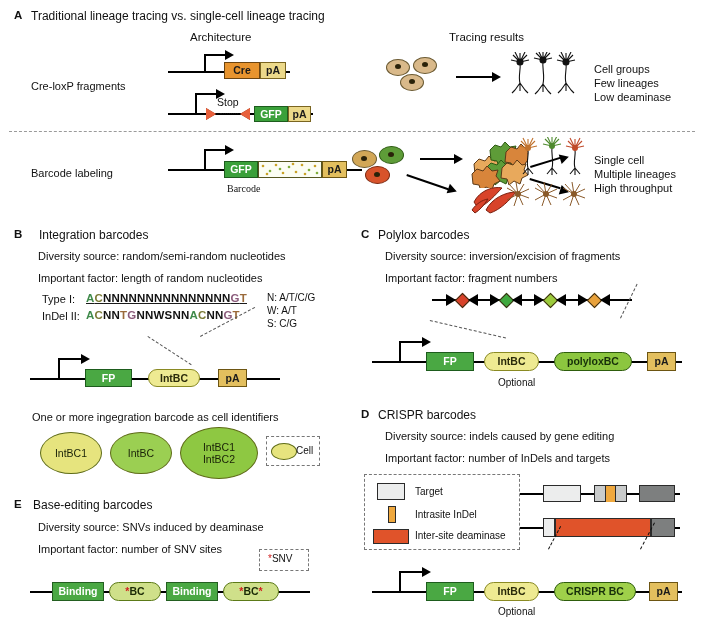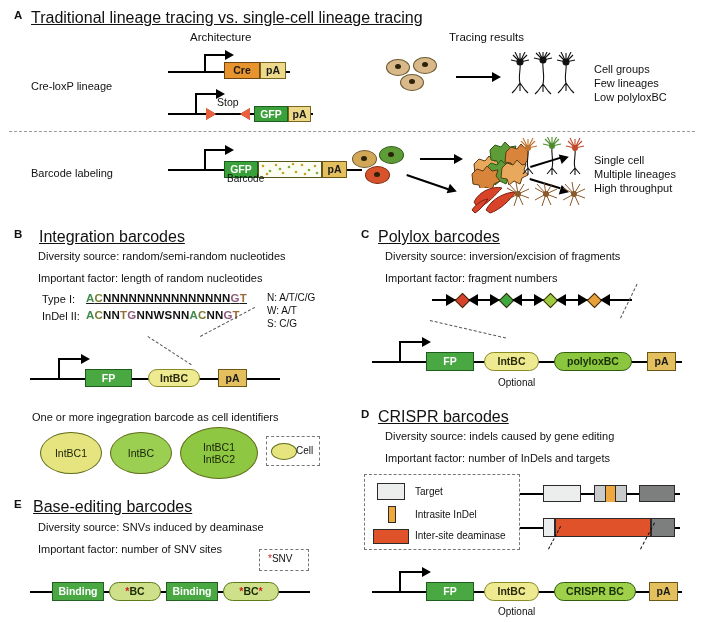--- a/index.html
+++ b/index.html
@@ -1,21 +1,21 @@
 <!DOCTYPE html>
 <html><head>
 <meta charset="utf-8">
 <style>
   html,body{margin:0;padding:0;background:#ffffff;}
   body{width:704px;height:622px;position:relative;
        font-family:"Liberation Sans","DejaVu Sans",sans-serif;
        color:#1a1a1a;overflow:hidden;-webkit-font-smoothing:antialiased;}
   .abs{position:absolute;}
   .panel-letter{font-size:11.5px;font-weight:600;color:#111;}
-  .panel-title{font-size:16px;color:#111;text-decoration:underline;}
+  .panel-title{font-size:12px;color:#111;}
   .body-line{font-size:11px;color:#111;white-space:nowrap;}
   .small-lbl{font-size:11px;color:#111;white-space:nowrap;}
   .tiny-lbl{font-size:10px;color:#111;white-space:nowrap;}
   .hdr{font-size:11.5px;color:#111;white-space:nowrap;}
 
   
   .dna-line{background:#000;height:1.6px;}
   
   .gbox{box-sizing:border-box;border:1.3px solid #3a3a1a;
         display:flex;align-items:center;justify-content:center;
@@ -91,21 +91,21 @@
 </style>
 </head>
 <body>
 
 <div class="abs panel-letter" style="left:14px;top:9px;">A</div>
 <div class="abs panel-title" style="left:31px;top:9px;">Traditional lineage tracing vs. single-cell lineage tracing</div>
 
 <div class="abs hdr" style="left:190px;top:31px;">Architecture</div>
 <div class="abs hdr" style="left:449px;top:31px;">Tracing results</div>
 
-<div class="abs small-lbl" style="left:31px;top:80px;">Cre-loxP lineage</div>
+<div class="abs small-lbl" style="left:31px;top:80px;">Cre-loxP fragments</div>
 
 <div class="abs" style="left:168px;top:46px;width:122px;height:32px;">
   <div class="abs dna-line" style="left:0px;top:25px;width:122px;"></div>
   <div class="abs prom-v" style="left:36px;top:8px;height:18px;"></div>
   <div class="abs prom-h" style="left:36px;top:8px;width:22px;"></div>
   <div class="abs prom-head" style="left:57px;top:3.5px;"></div>
   <div class="abs gbox cre" style="left:56px;top:16px;width:36px;height:17px;">Cre</div>
   <div class="abs gbox pa" style="left:92px;top:16px;width:26px;height:17px;">pA</div>
 </div>
 
@@ -156,21 +156,21 @@
         <path d="M0,1 C1,8 -2,14 0,21"></path>
         <path d="M0,21 L-5,28 M0,21 L5,28 M0,21 L0,29 M-5,28 L-8,31 M5,28 L8,31"></path>
         <circle cx="0" cy="0" r="3" fill="#111"></circle>
       </g>
     </g>
   </svg>
 </div>
 
 <div class="abs body-line" style="left:594px;top:63px;">Cell groups</div>
 <div class="abs body-line" style="left:594px;top:77px;">Few lineages</div>
-<div class="abs body-line" style="left:594px;top:91px;">Low polyloxBC</div>
+<div class="abs body-line" style="left:594px;top:91px;">Low deaminase</div>
 
 <div class="abs divider" style="left:9px;top:131px;width:686px;"></div>
 
 <div class="abs small-lbl" style="left:31px;top:167px;">Barcode labeling</div>
 
 <div class="abs" style="left:168px;top:142px;width:155px;height:36px;">
   <div class="abs dna-line" style="left:0px;top:27px;width:155px;"></div>
   <div class="abs prom-v" style="left:36px;top:7px;height:21px;"></div>
   <div class="abs prom-h" style="left:36px;top:7px;width:22px;"></div>
   <div class="abs prom-head" style="left:57px;top:2.5px;"></div>
@@ -192,21 +192,21 @@
           <circle cx="34" cy="2" r="1.3" fill="#c9a227"></circle>
         <circle cx="46" cy="12" r="1.3" fill="#c9a227"></circle>
           <circle cx="58" cy="11" r="1.3" fill="#7fae3a"></circle>
       </g>
     </svg>
   </div>
   <div class="abs gbox pa2" style="left:154px;top:19px;width:0px;height:17px;"></div>
 </div>
 <div class="abs gbox pa2" style="left:322px;top:161px;width:25px;height:17px;">pA</div>
 <div class="abs dna-line" style="left:347px;top:169px;width:15px;"></div>
-<div class="abs tiny-lbl" style="left:227px;top:173px;">Barcode</div>
+<div class="abs tiny-lbl" style="left:227px;top:183px;font-family:Liberation Serif, serif;">Barcode</div>
 
 <div class="abs" style="left:352px;top:146px;width:62px;height:42px;">
   <div class="cellblob" style="left:0px;top:4px;width:23px;height:16px;background:#d2a757;"></div>
   <div class="nuc" style="left:9px;top:10px;width:6px;height:5px;"></div>
   <div class="cellblob" style="left:27px;top:0px;width:23px;height:16px;background:#5e9c38;border-color:#2e5a14;"></div>
   <div class="nuc" style="left:36px;top:6px;width:6px;height:5px;"></div>
   <div class="cellblob" style="left:13px;top:20px;width:23px;height:16px;background:#d8532b;border-color:#7a2a12;"></div>
   <div class="nuc" style="left:22px;top:26px;width:6px;height:5px;"></div>
 </div>
 

